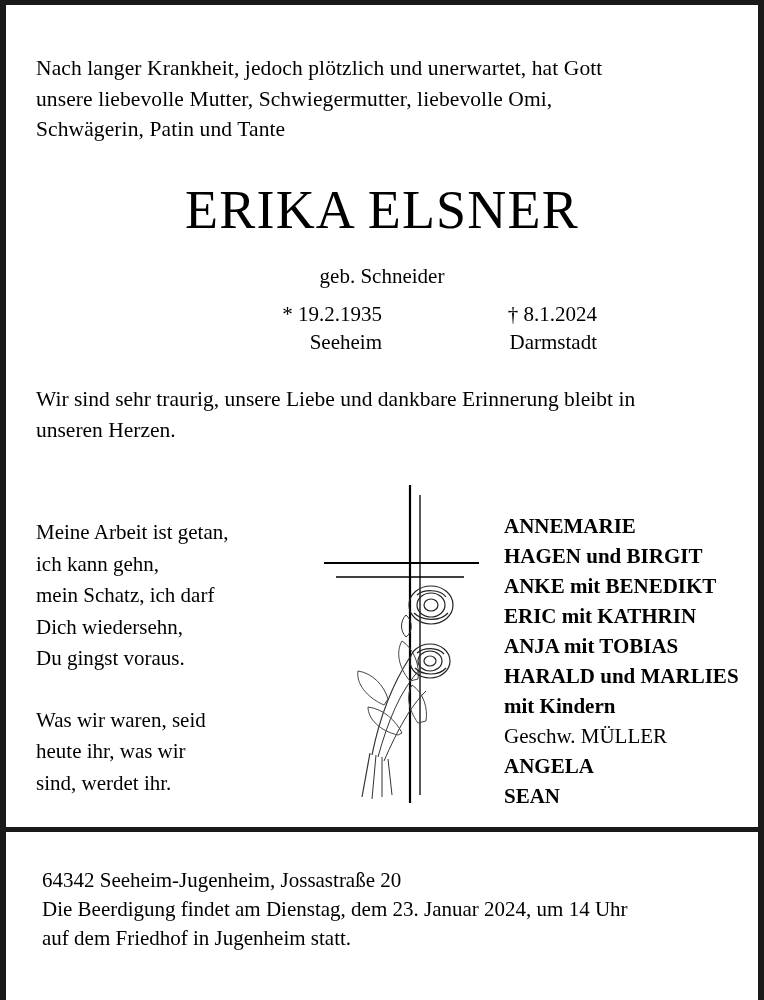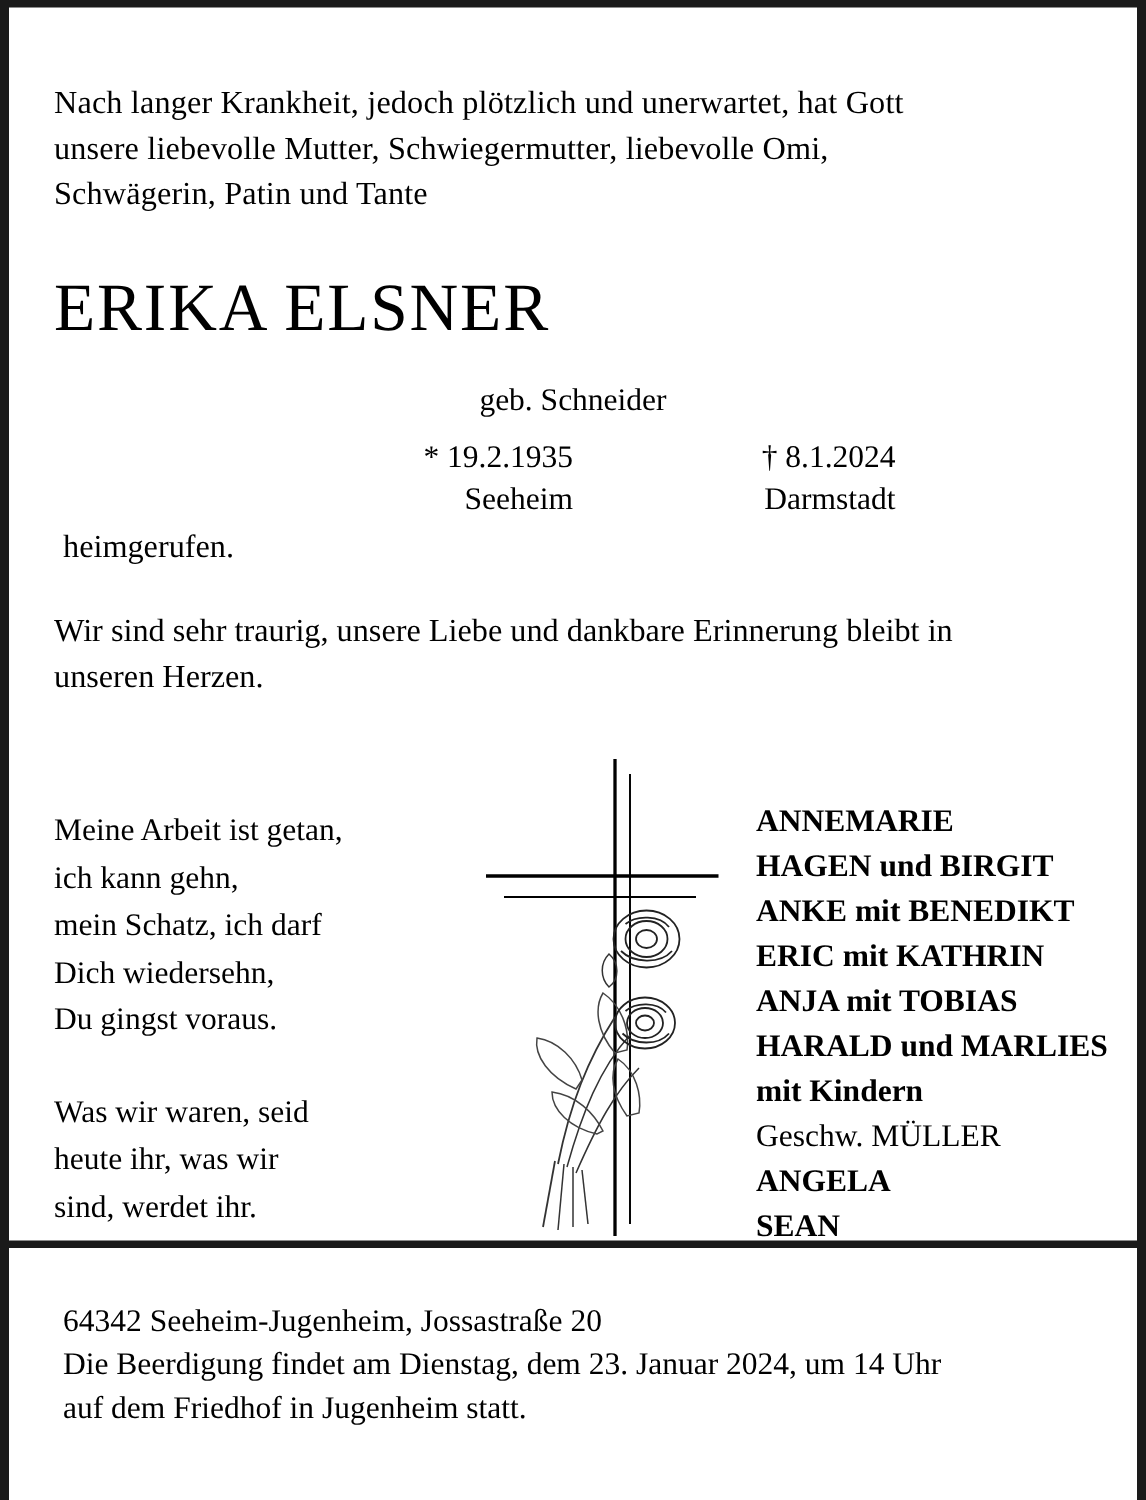--- a/index.html
+++ b/index.html
@@ -46,22 +46,22 @@
   }
 
   .intro {
     font-size: 21.5px;
     line-height: 1.42;
     letter-spacing: 0.1px;
   }
   .intro div { white-space: nowrap; }
 
   .name {
-    text-align: left;
-    font-size: 45px;
+    text-align: center;
+    font-size: 54px;
     letter-spacing: 1.2px;
     margin-top: 34px;
     font-weight: normal;
   }
   .maiden {
     text-align: center;
     font-size: 21px;
     margin-top: 23px;
   }
 
@@ -162,21 +162,20 @@
       <div class="col">
         <span>* 19.2.1935</span>
         <span class="place">Seeheim</span>
       </div>
       <div class="col">
         <span>† 8.1.2024</span>
         <span class="place">Darmstadt</span>
       </div>
     </div>
 
-    <div class="heimgerufen">heimgerufen.</div>
 
     <div class="grief">
       <div>Wir sind sehr traurig, unsere Liebe und dankbare Erinnerung bleibt in</div>
       <div>unseren Herzen.</div>
     </div>
 
     <div class="middle">
 
       <div class="poem">
         <div class="stanza">

